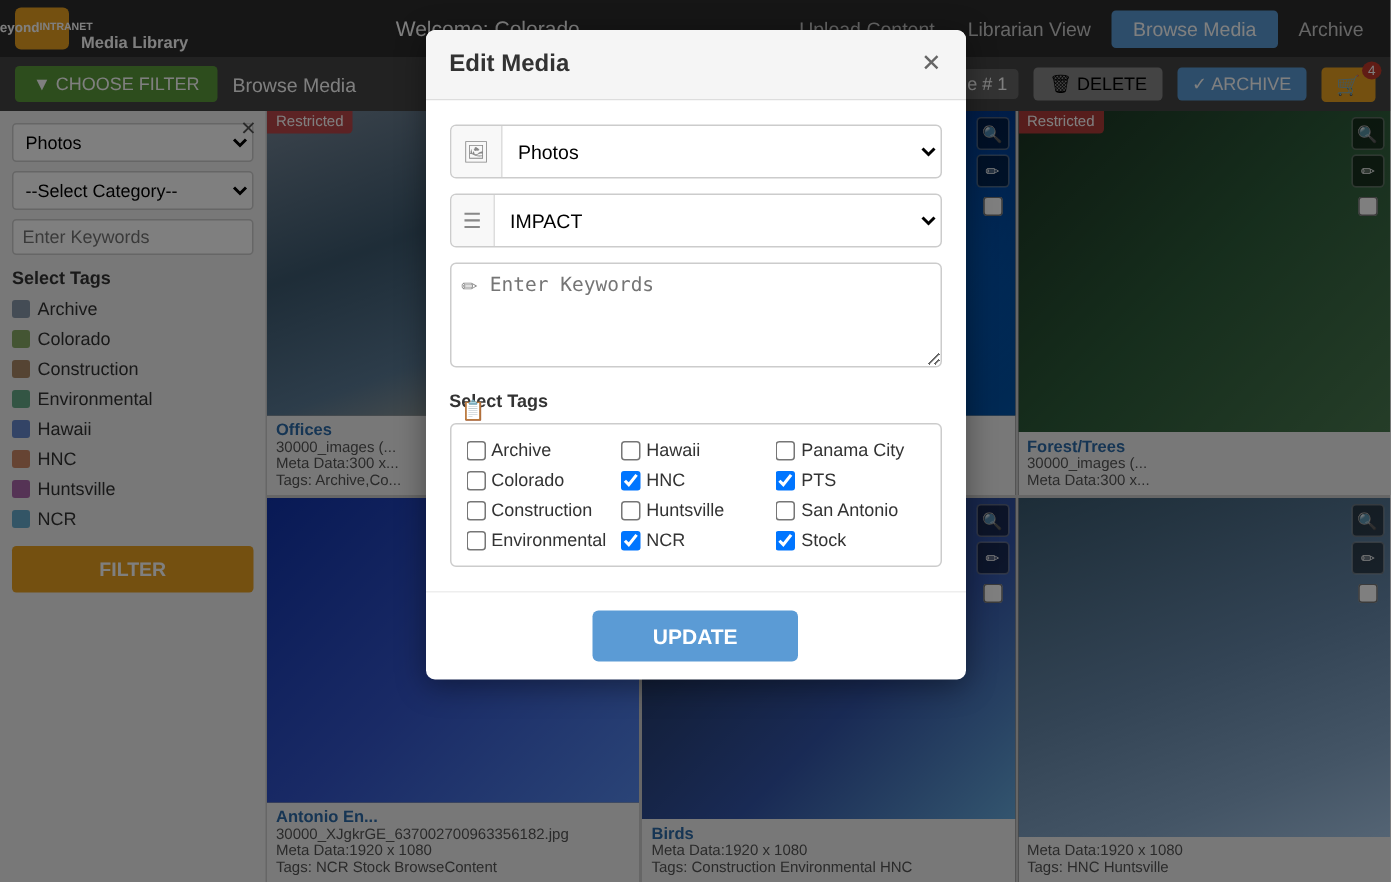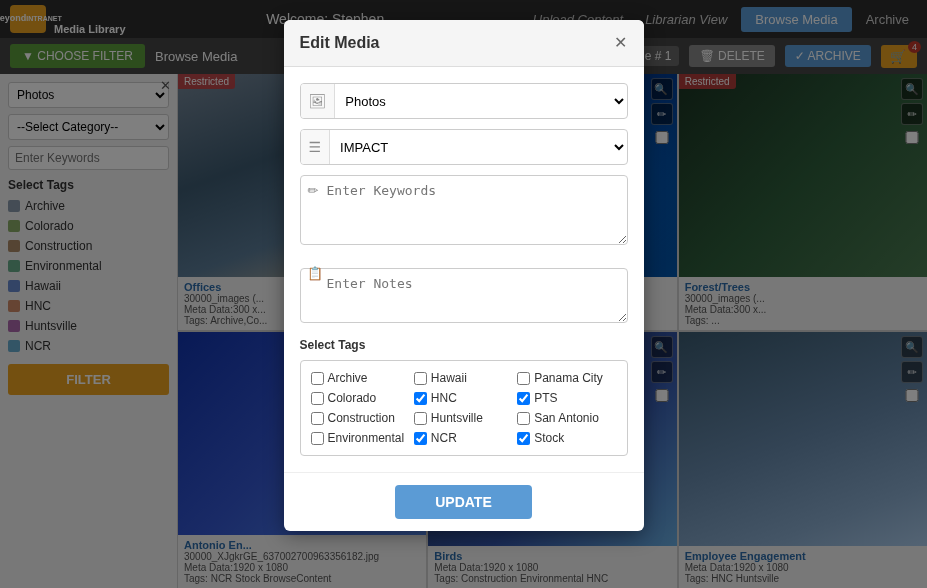--- a/index.html
+++ b/index.html
@@ -48,21 +48,20 @@
     .nav-links {
       display: flex;
       align-items: center;
       gap: 6px;
     }
     .nav-link {
       color: #ccc;
       font-size: 13px;
       cursor: pointer;
       padding: 4px 8px;
-      font-style: italic;
     }
     .nav-btn-active {
       background: #5b9bd5;
       color: white;
       border: none;
       padding: 5px 14px;
       border-radius: 3px;
       cursor: pointer;
       font-size: 13px;
     }
@@ -99,21 +98,21 @@
     }
     .page-info {
       color: white;
       font-size: 12px;
       background: #666;
       padding: 3px 8px;
       border-radius: 3px;
     }
     .delete-btn {
       background: #888;
-      color: #ffffff;
+      color: #000000;
       border: none;
       padding: 4px 10px;
       border-radius: 3px;
       cursor: pointer;
       font-size: 12px;
     }
     .archive-btn {
       background: #5b9bd5;
       color: white;
       border: none;
@@ -449,21 +448,21 @@
 
 <div class="top-nav">
   <div class="logo-area">
     <div class="logo-box">
       <span>beyond</span>
         <br>
       <span style="font-size:7px;">INTRANET</span>
     </div>
     <span class="nav-title">Media Library</span>
   </div>
-  <span class="nav-welcome">Welcome: Stephen</span>
+  <span class="nav-welcome">Welcome: Colorado</span>
   <div class="nav-links">
     <span class="nav-link">Upload Content</span>
     <span class="nav-link">Librarian View</span>
     <button class="nav-btn-active">Browse Media</button>
     <span class="nav-archive">Archive</span>
   </div>
 </div>
 
 <div class="sub-nav">
   <button class="filter-btn">▼ CHOOSE FILTER</button>
@@ -576,21 +575,20 @@
       <div class="card-actions">
         <button class="card-action-btn">🔍</button>
         <button class="card-action-btn">✏</button>
         <input type="checkbox" style="cursor: pointer; margin-top: 3px;">
       </div>
     </div>
     <div class="card-info">
       <div class="card-title">Forest/Trees</div>
       <div class="card-meta">30000_images (...</div>
       <div class="card-meta">Meta Data:300 x...</div>
-      <div class="card-meta">Tags: ...</div>
     </div>
   </div>
       <div class="media-card">
     <div class="media-card-img" style="background: linear-gradient(135deg, #1133aa 0%, #3355cc 50%, #5588ee 100%);;min-height:100px;flex:1;position:relative;">
 
       <div class="card-actions">
         <button class="card-action-btn">🔍</button>
         <button class="card-action-btn">✏</button>
         <input type="checkbox" style="cursor: pointer; margin-top: 3px;">
       </div>
@@ -620,21 +618,20 @@
       <div class="media-card">
     <div class="media-card-img" style="background: linear-gradient(160deg, #3a5a70 0%, #6688aa 50%, #88aacc 80%, #a8c8e8 100%);;min-height:100px;flex:1;position:relative;">
 
       <div class="card-actions">
         <button class="card-action-btn">🔍</button>
         <button class="card-action-btn">✏</button>
         <input type="checkbox" style="cursor: pointer; margin-top: 3px;">
       </div>
     </div>
     <div class="card-info">
-      <div class="card-title">Employee Engagement</div>
       <div class="card-meta">Meta Data:1920 x 1080</div>
       <div class="card-meta">Tags: HNC Huntsville</div>
     </div>
   </div>
     </div>
 
   <div class="modal-overlay">
     <div class="modal">
       <div class="modal-header">
         <span class="modal-title">Edit Media</span>
@@ -656,21 +653,20 @@
           </select>
         </div>
 
         <div style="position:relative;margin-bottom:10px;">
           <span style="position:absolute;top:8px;left:8px;color:#888;font-size:13px;">✏</span>
           <textarea class="modal-textarea" style="padding-left: 26px;" placeholder="Enter Keywords"></textarea>
         </div>
 
         <div style="position:relative;">
           <span style="position:absolute;top:8px;left:8px;color:#888;font-size:13px;">📋</span>
-          <textarea class="modal-notes" style="padding-left: 26px;" placeholder="Enter Notes"></textarea>
         </div>
 
         <div class="select-tags-label">Select Tags</div>
 
         <div class="tags-grid" id="modal-tags-grid">
         <div class="tag-check-item">
               <input type="checkbox" style="">
               <span>Archive</span>
             </div>
             <div class="tag-check-item">

